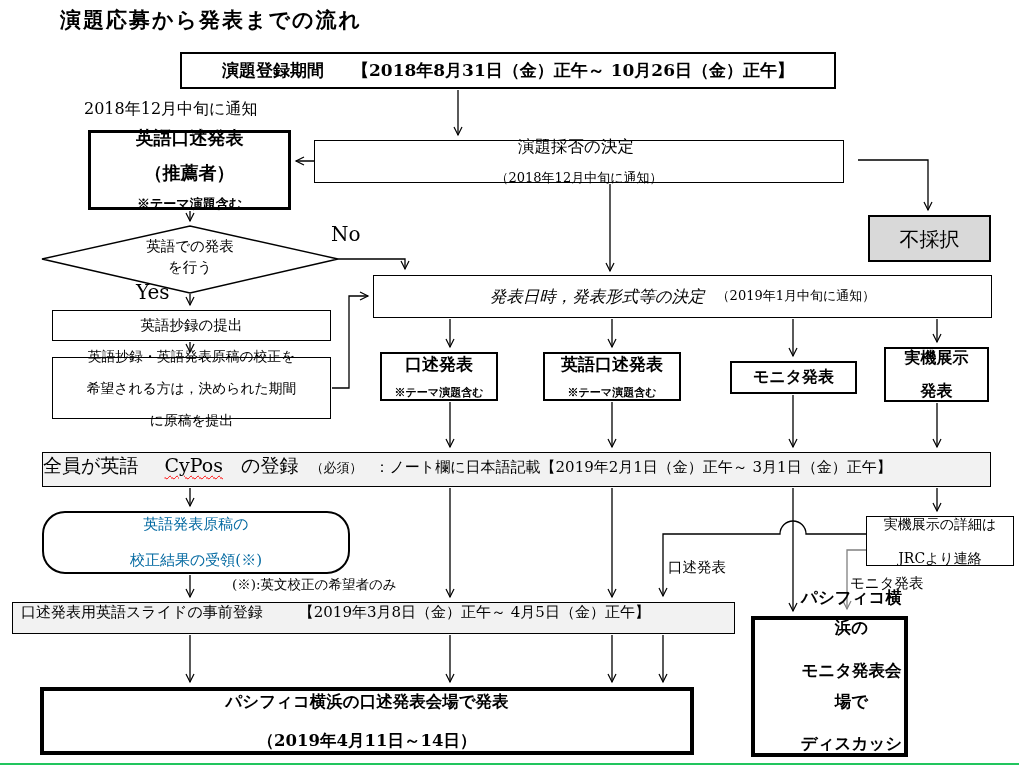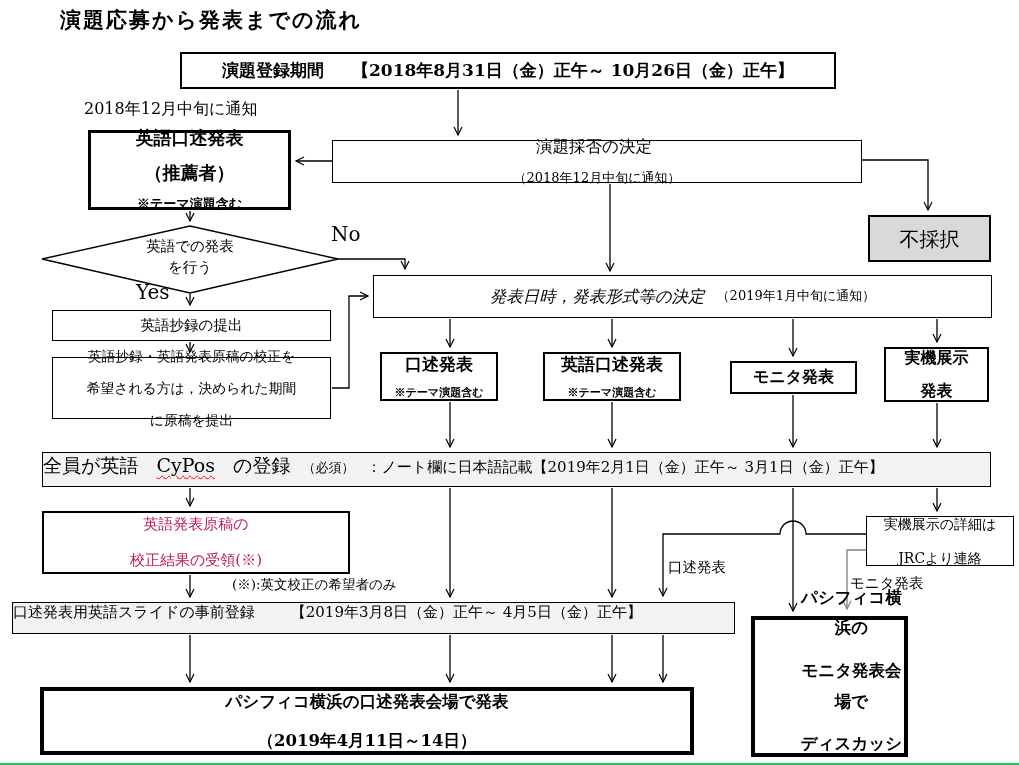--- a/index.html
+++ b/index.html
@@ -15,22 +15,22 @@
     align-items:center;justify-content:center;text-align:center;line-height:1.3;gap:12px;
   }
   .row{flex-direction:row;align-items:baseline;justify-content:flex-start;text-align:left;}
   .med{border-width:2.5px;}
   .bold3{border-width:3px;}
   .thick{border-width:4.5px;}
   .gray-fill{background:#d9d9d9;}
   .light-fill{background:#f2f2f2;}
   .b{font-weight:bold;}
   .lbl{position:absolute;z-index:3;white-space:nowrap;}
-  .squiggle{text-decoration:underline wavy #ff0000;text-underline-offset:3px;text-decoration-thickness:1px;}
-  .graytext{color:#be185d;}
+  .squiggle{text-decoration:underline wavy #ff0000;text-underline-offset:3px;text-decoration-thickness:1px;margin-left:8px;}
+  .graytext{color:#0369a1;border-radius:23px;}
   #title{position:absolute;left:60px;top:6px;font-size:21px;font-weight:bold;letter-spacing:2px;z-index:3;}
 </style>
 </head>
 <body>
 
 <div id="page">
 
   <svg id="connectors" width="1019" height="765">
     <defs>
       <marker id="ah" markerWidth="12" markerHeight="12" refX="9" refY="5" orient="auto" markerUnits="userSpaceOnUse">
@@ -82,21 +82,21 @@
   </div>
 
   <div class="lbl" style="left:84px;top:99px;font-size:16px;">2018年12月中旬に通知</div>
 
   <div class="box bold3 b" style="left:88px;top:130px;width:203px;height:80px;font-size:18px;line-height:1.25;">
     <span>英語口述発表</span>
     <span>（推薦者）</span>
     <span style="font-size:13px;">※テーマ演題含む</span>
   </div>
 
-  <div class="box" style="left:332px;top:140px;width:530px;height:43px;font-size:16.5px;flex-direction:column;border-width:1.6px;">
+  <div class="box" style="left:314px;top:140px;width:530px;height:43px;font-size:16.5px;flex-direction:column;border-width:1.6px;">
     <span style="margin-right:6px;">演題採否の決定</span>
     <span style="font-size:13px;">（2018年12月中旬に通知）</span>
   </div>
 
   <div class="box med gray-fill" style="left:868px;top:215px;width:123px;height:47px;font-size:20px;">
     <span>不採択</span>
   </div>
 
   <div class="lbl" style="left:90px;top:236px;width:200px;text-align:center;font-size:14.5px;line-height:1.45;z-index:3;">
     <div>英語での発表</div>
@@ -145,21 +145,21 @@
     <span style="font-size:15px;">：ノート欄に日本語記載【2019年2月1日（金）正午～ 3月1日（金）正午】</span>
   </div>
 
   <div class="box graytext" style="left:42px;top:511px;width:308px;height:63px;font-size:15px;line-height:1.55;border-width:2.8px;">
     <span>英語発表原稿の</span>
     <span>校正結果の受領(※)</span>
   </div>
 
   <div class="lbl" style="left:232px;top:576px;font-size:13.5px;">(※):英文校正の希望者のみ</div>
 
-  <div class="box row light-fill" style="left:12px;top:602px;width:723px;height:32px;padding-left:0;font-size:15px;">
+  <div class="box row light-fill" style="left:12px;top:602px;width:723px;height:32px;padding-left:8px;font-size:15px;">
     <span style="margin-right:24px;">口述発表用英語スライドの事前登録</span>
     <span>【2019年3月8日（金）正午～ 4月5日（金）正午】</span>
   </div>
 
   <div class="box" style="left:866px;top:516px;width:148px;height:50px;font-size:14px;line-height:1.6;">
     <span>実機展示の詳細は</span>
     <span>JRCより連絡</span>
   </div>
 
   <div class="lbl" style="left:668px;top:558px;font-size:14.5px;">口述発表</div>

